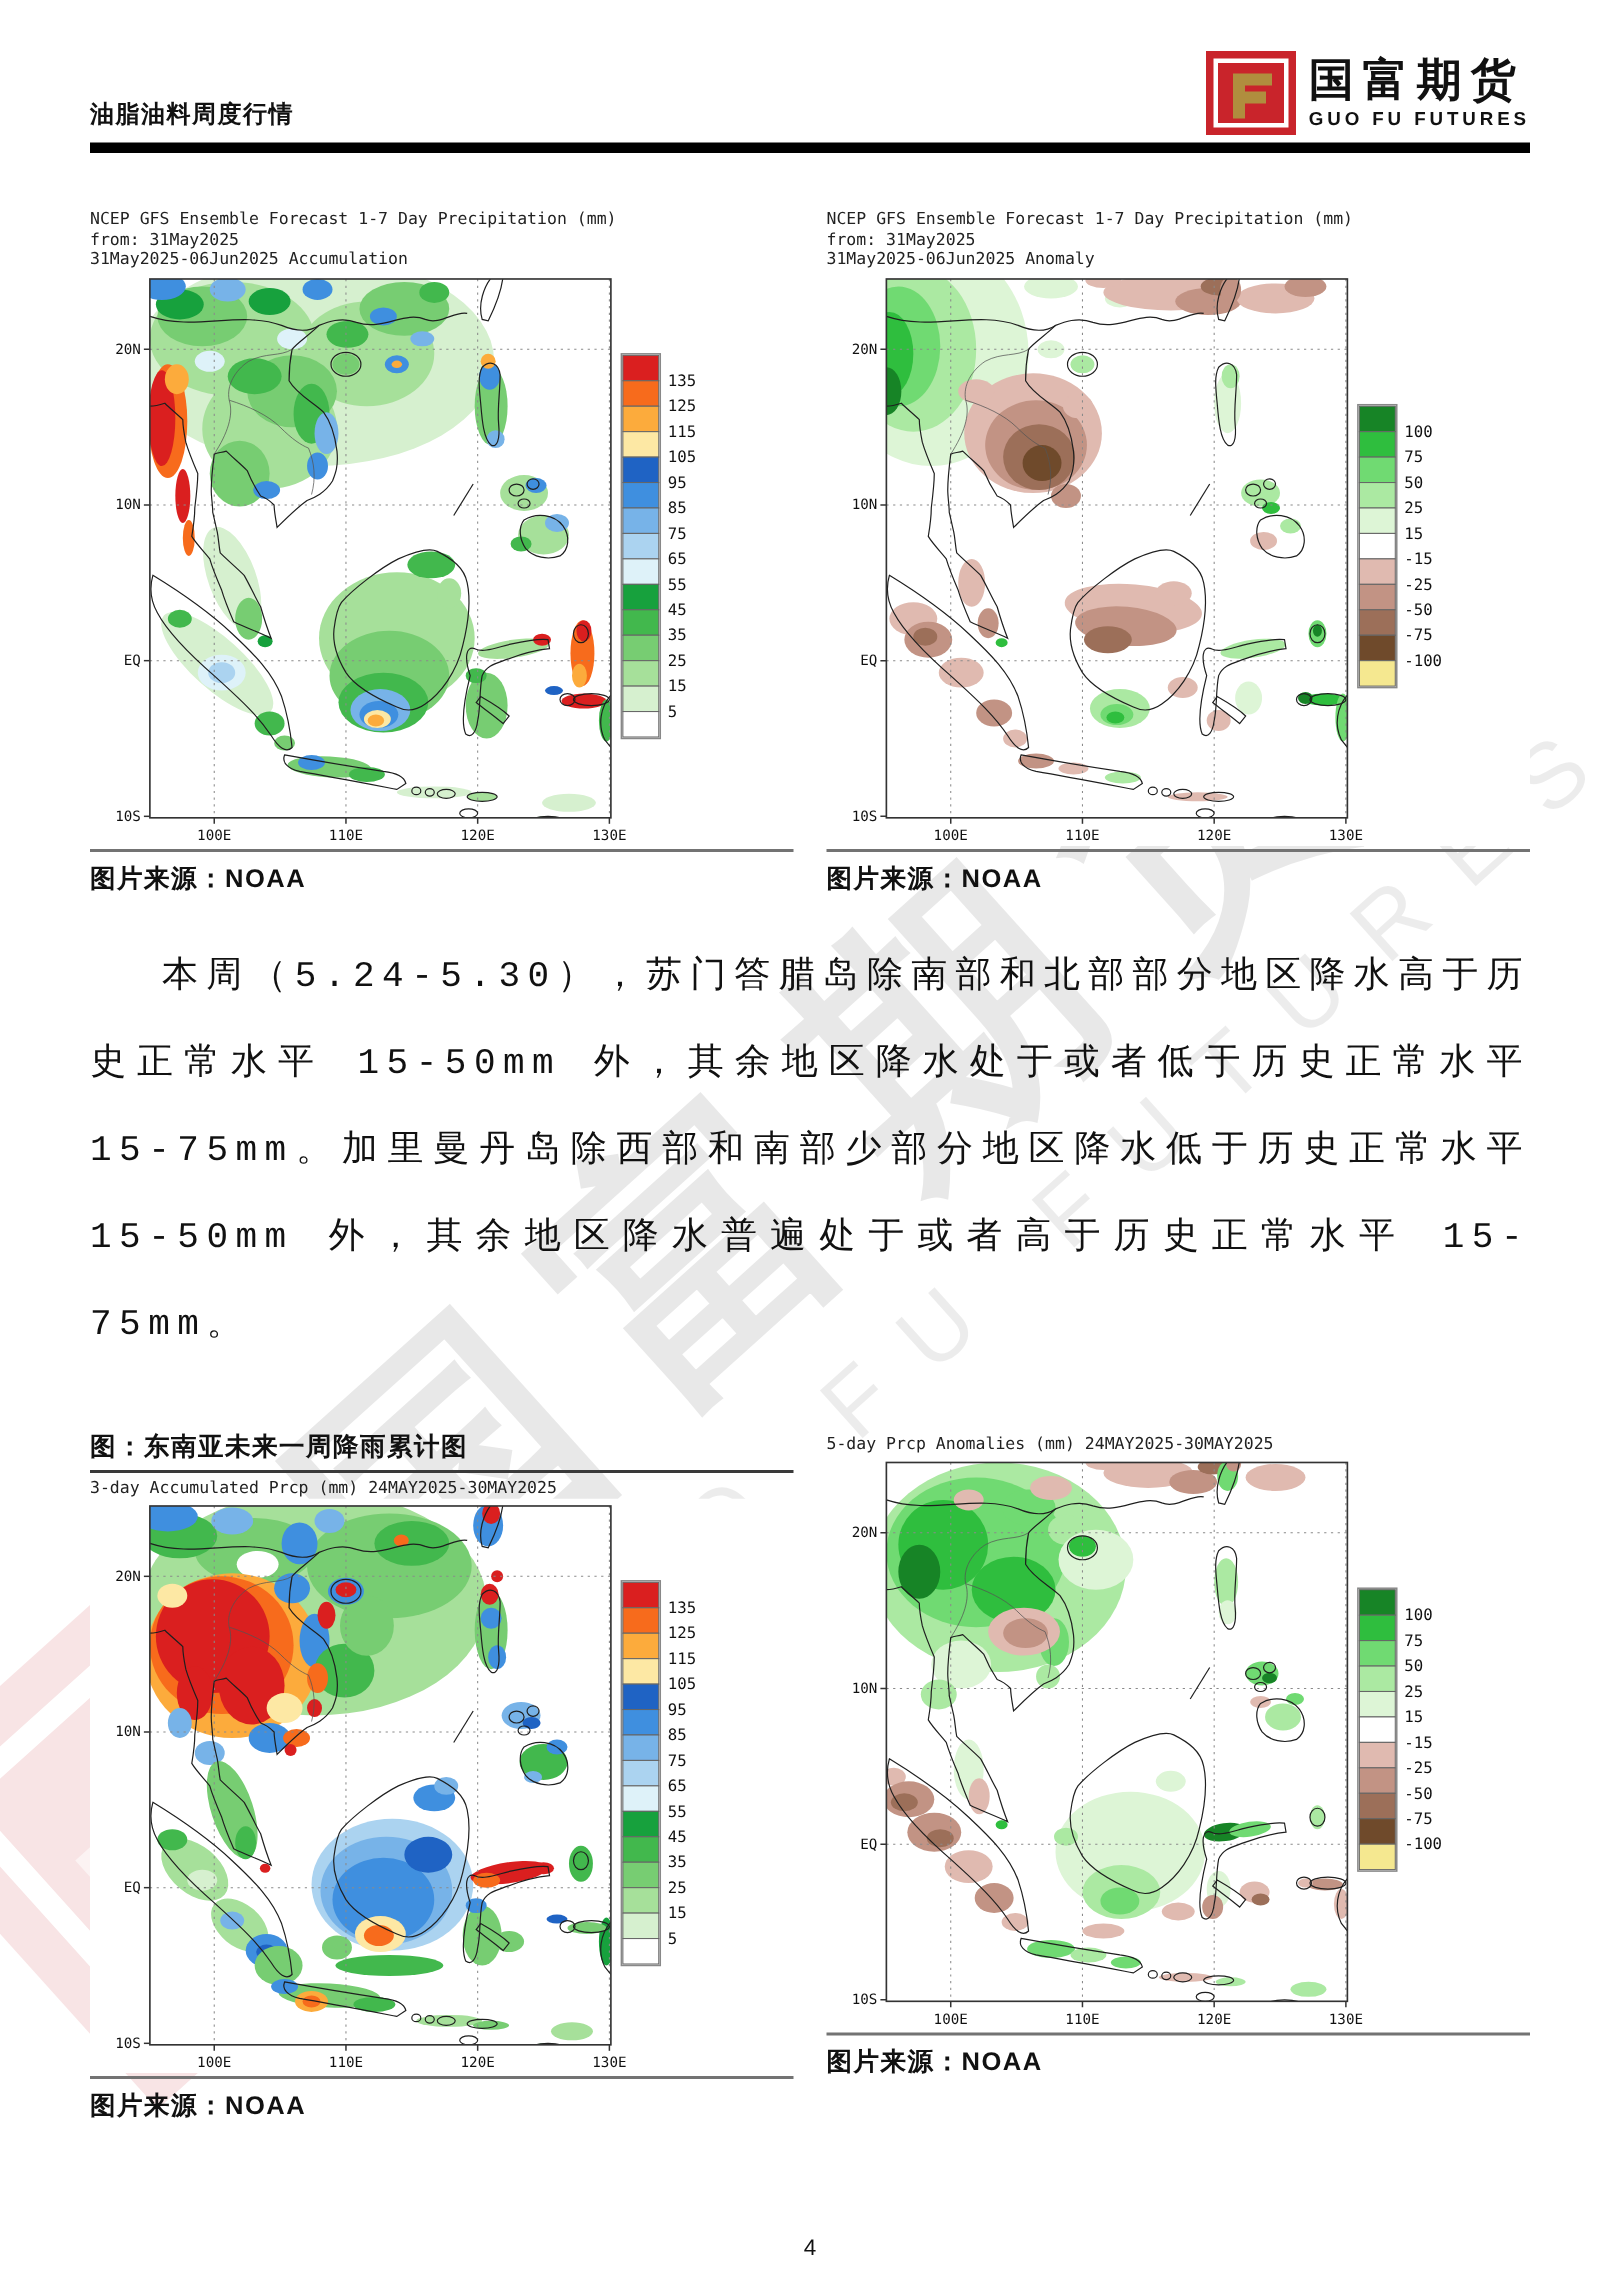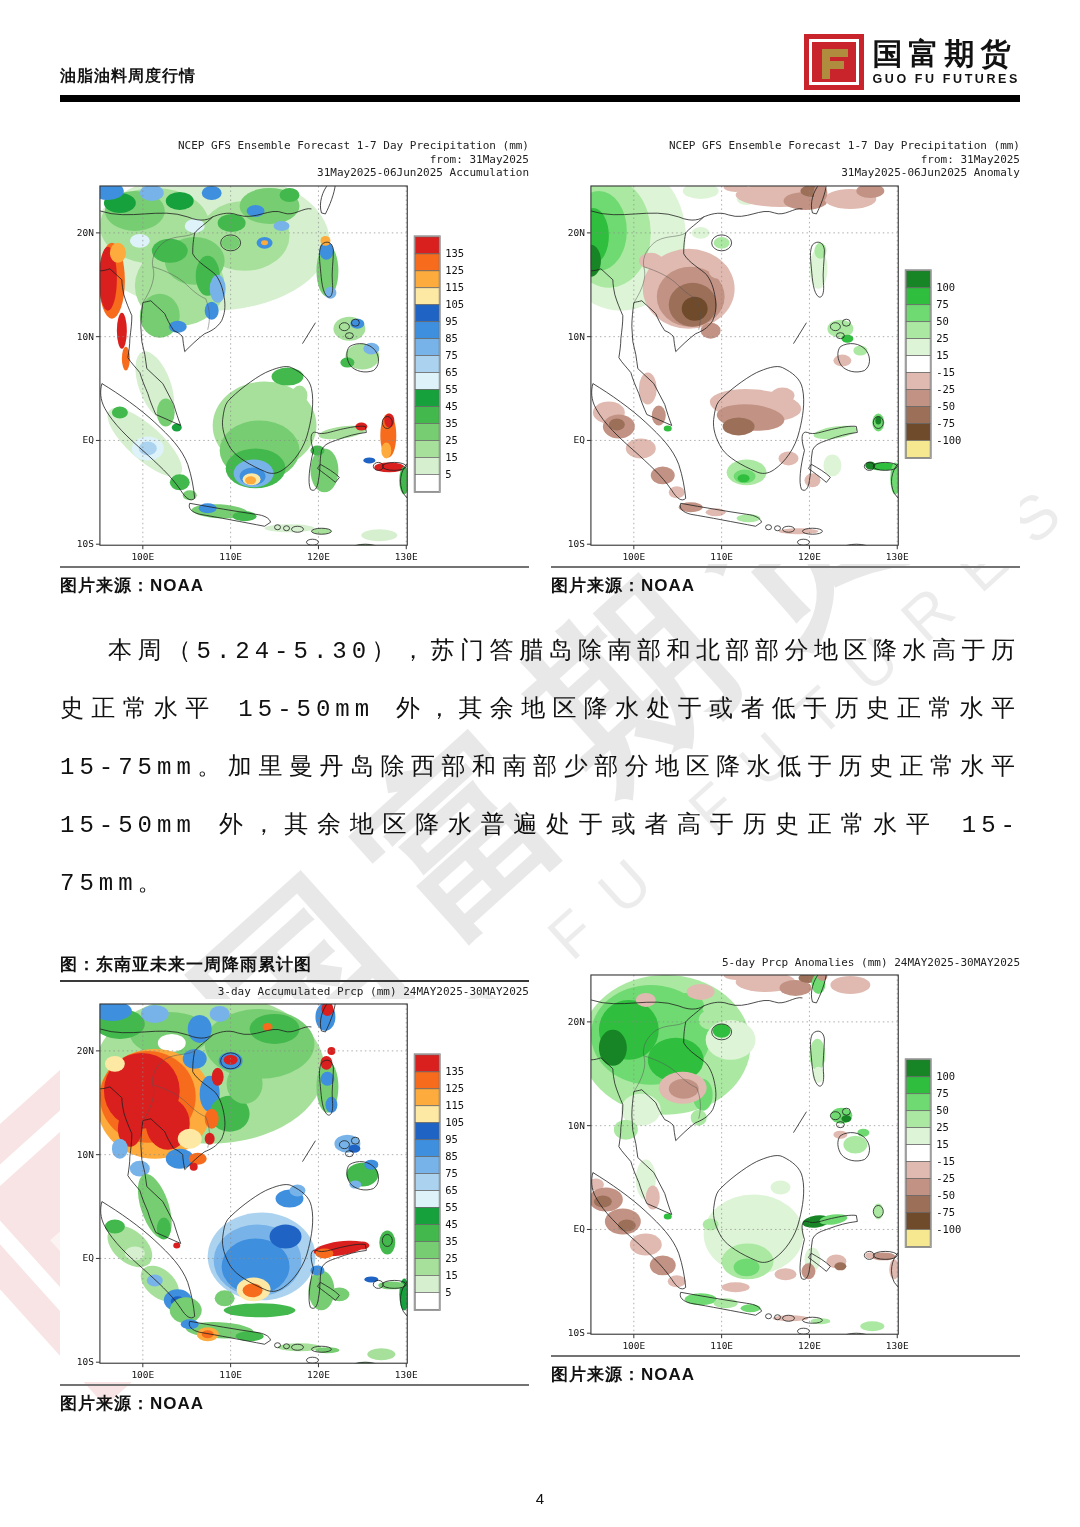--- a/index.html
+++ b/index.html
@@ -27,21 +27,21 @@
   .logo-f{position:absolute;inset:10px;}
   .brand-text{display:flex;flex-direction:column;align-items:flex-start;line-height:1;}
   .brand-cn{font-size:30px;font-weight:700;letter-spacing:6px;}
   .brand-en{font-size:12.5px;font-weight:700;letter-spacing:2.6px;margin-top:4px;}
 
   
   .figrow{margin:34px 60px 0;display:flex;gap:22px;}
   .figure{flex:1;min-width:0;}
   .fig-title{font-size:17px;font-weight:700;letter-spacing:1px;padding-bottom:4px;
              border-bottom:2px solid #3a3a3a;}
-  .map-titles{margin-top:3px;text-align:right;
+  .map-titles{margin-top:3px;text-align:left;
               font-family:"DejaVu Sans Mono","Liberation Mono",monospace;
               font-size:11px;line-height:13.5px;color:#222;}
   .mapsvg{display:block;width:100%;height:auto;margin-top:1px;}
   .fig-source{margin-top:2px;border-top:2px solid #737373;padding-top:6px;
               font-size:17px;font-weight:700;letter-spacing:1px;}
 
   
   .section-title{margin:58px 60px 0;font-size:24px;letter-spacing:2px;}
   .para{margin:26px 60px 0;font-size:24px;line-height:58px;letter-spacing:5px;
         text-align:justify;text-indent:2em;font-family:Liberation Mono, monospace;}

